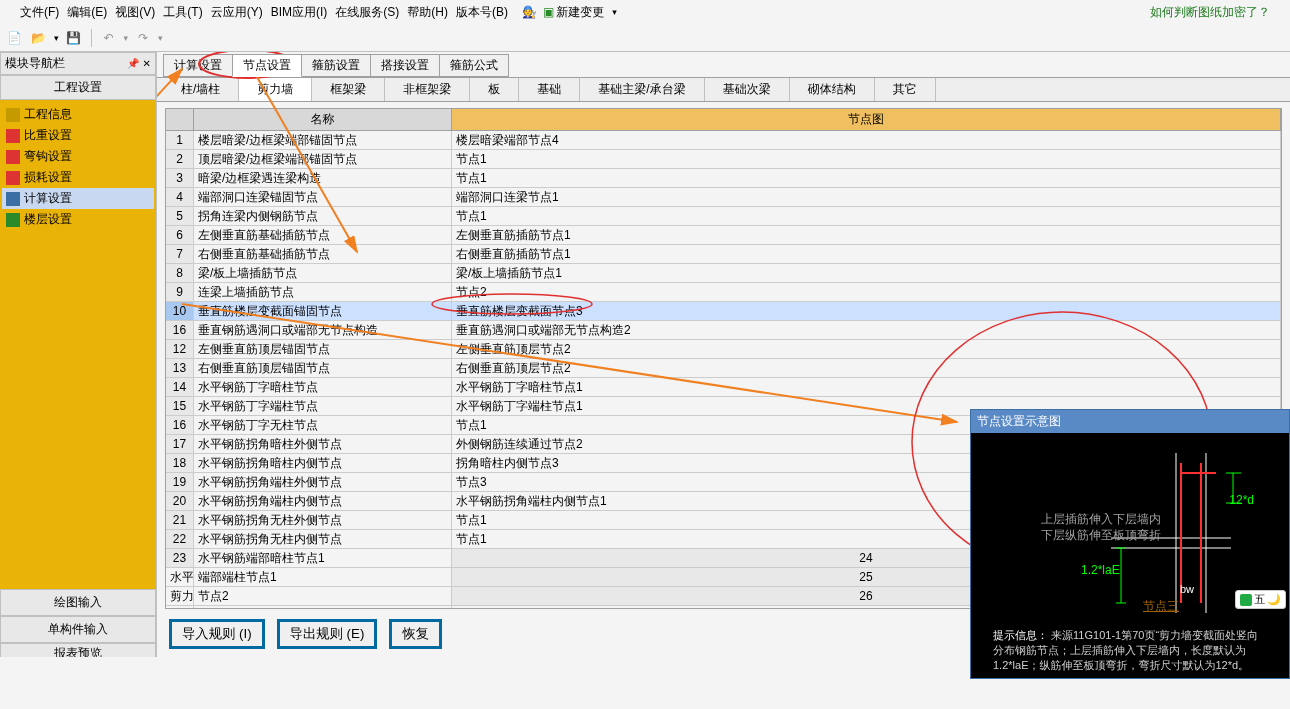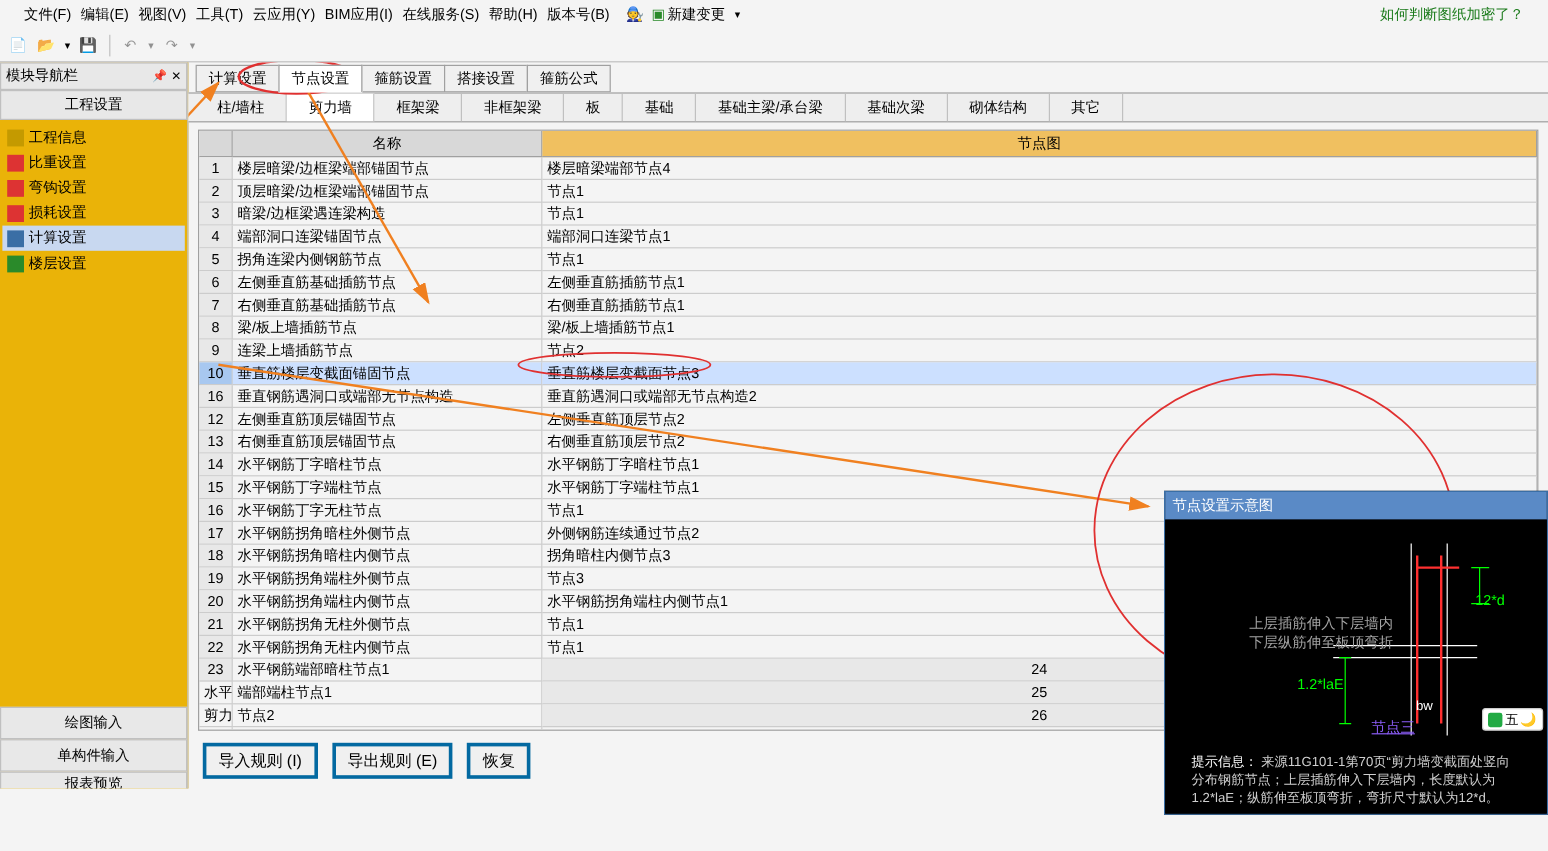--- a/index.html
+++ b/index.html
@@ -58,21 +58,21 @@
 .overlay svg { width: 100%; height: 100%; }
 
 
 .preview-panel { position: absolute; right: 0; bottom: 30px; width: 320px; border: 1px solid #3a6ea5; background: #000; color: #fff; z-index: 5; }
 .preview-title { background: #5a8ac6; padding: 3px 6px; color: #fff; font-size: 12px; }
 .preview-body { height: 190px; position: relative; background: #000; }
 .preview-body .txt1 { position: absolute; top: 30px; left: 70px; font-size: 12px; color: #a3a3a3; line-height: 16px; margin-top: 48px; }
 .preview-body .dim1 { position: absolute; top: 60px; right: 35px; color: #0f0; font-size: 12px; }
 .preview-body .dim2 { position: absolute; top: 130px; left: 110px; color: #0f0; font-size: 12px; }
 .preview-body .bw { position: absolute; bottom: 28px; right: 95px; color: #fff; font-size: 11px; }
-.preview-body .link { position: absolute; bottom: 8px; right: 110px; color: #8b5cf6; font-size: 12px; text-decoration: underline; }
+.preview-body .link { position: absolute; bottom: 8px; right: 110px; color: #a16207; font-size: 12px; text-decoration: underline; }
 .preview-hint { background: #000; color: #cfcfcf; padding: 5px 22px; font-size: 11px; line-height: 15px; }
 .preview-hint .lbl { color: #fff; }
 
 .ime-badge { position: absolute; right: 4px; bottom: 100px; background: #fff; padding: 1px 4px; border: 1px solid #ccc; font-size: 11px; border-radius: 3px; display: flex; align-items: center; gap: 2px; z-index: 6; }
 .ime-badge .sq { width: 12px; height: 12px; background: #22aa44; border-radius: 2px; }
 
 </style>
 </head>
 <body>
 

